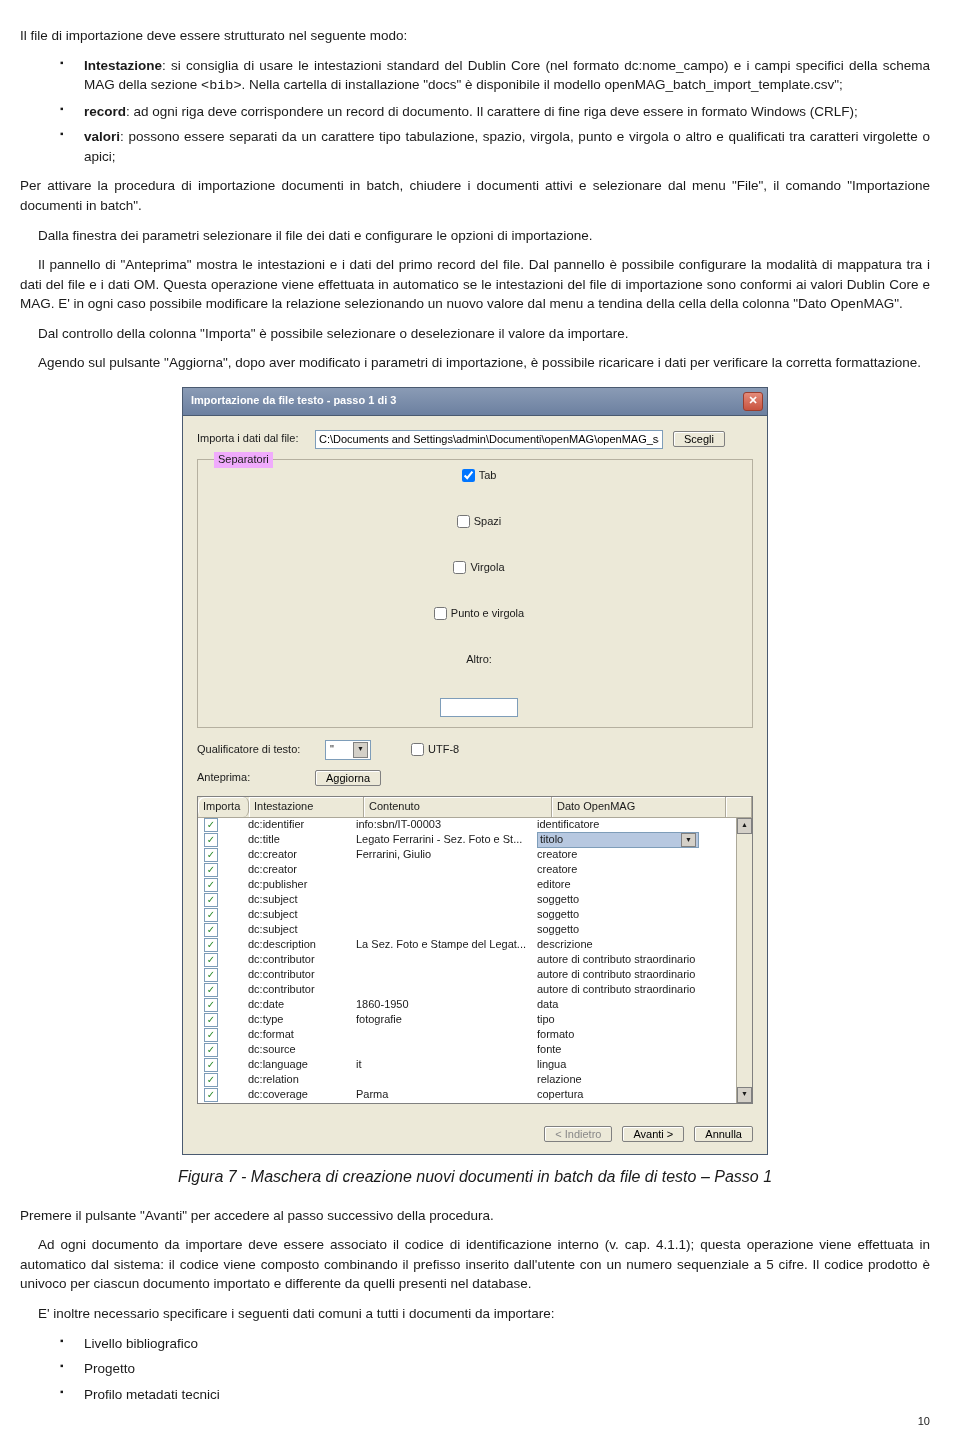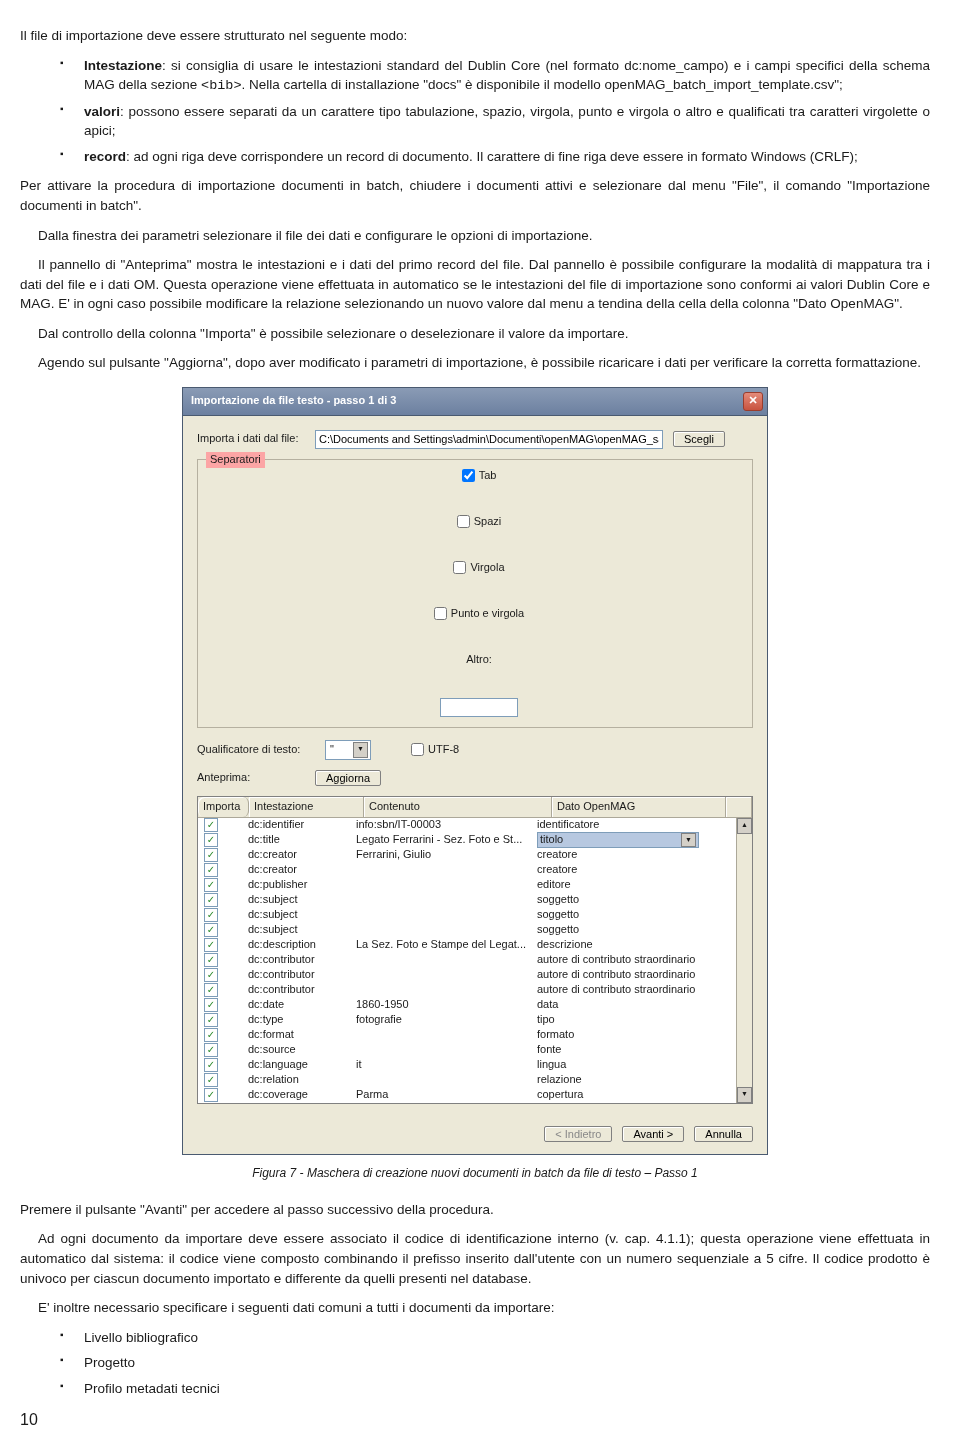--- a/index.html
+++ b/index.html
@@ -75,22 +75,22 @@
     box-shadow: inset 1px 1px 0 #fff;
   }
   .fieldset {
     border: 1px solid #b5b0a0;
     padding: 8px 10px 10px 10px;
     margin-bottom: 12px;
     position: relative;
   }
   .legend {
     position: absolute;
-    top:-8px; left:8px;
-    background:#fca5a5;
+    top:-8px; left:16px;
+    background:#f0abfc;
     padding:0 4px;
   }
   .seprow { display:flex; align-items:center; gap: 30px; padding-left: 8px; flex-direction: column;}
   .cb { display:flex; align-items:center; gap:4px; }
   .cb input { margin:0; }
   .qrow { display:flex; align-items:center; gap: 10px; margin-bottom: 10px; }
   .combo {
     width: 38px; height:18px;
     border:1px solid #7e9db9; background:#fff;
     display:flex; align-items:center; justify-content:space-between;
@@ -119,37 +119,37 @@
     background:#b7c8e0;
     border:1px solid #7e9db9;
     padding:0 2px;
     display:flex;justify-content:space-between;align-items:center;
     width:156px; height:14px;
   }
   .sel-arrow{width:13px;height:12px;background:#d4d0c8;border:1px solid #808080;font-size:7px;display:flex;align-items:center;justify-content:center;}
   .scrollfill{flex:1;background:#ece9d8;}
   .footerbtns { display:flex; justify-content:flex-end; gap:10px; margin-top:22px;}
   .btn.dis { color:#888; }
-  .figcap { text-align:center; font-style:italic; font-size:12px; margin:8px 0 18px 0;}
-  .pagenum { text-align:left; font-size:16px; }
+  .figcap { text-align:center; font-style:italic; font-size:16px; margin:8px 0 18px 0;}
+  .pagenum { text-align:right; font-size:11px; }
 </style>
 </head>
 <body>
 
 <p>Il file di importazione deve essere strutturato nel seguente modo:</p>
 
 <ul class="sq">
   <li>
     <b>Intestazione</b><span>: si consiglia di usare le intestazioni standard del Dublin Core (nel formato dc:nome_campo) e i campi specifici della schema MAG della sezione </span><code>&lt;bib&gt;</code><span>. Nella cartella di installazione "docs" è disponibile il modello openMAG_batch_import_template.csv";</span>
   </li>
   <li>
-    <b>valori</b><span>: possono essere separati da un carattere tipo tabulazione, spazio, virgola, punto e virgola o altro e qualificati tra caratteri virgolette o apici;</span>
+    <b>record</b><span>: ad ogni riga deve corrispondere un record di documento. Il carattere di fine riga deve essere in formato Windows (CRLF);</span>
   </li>
   <li>
-    <b>record</b><span>: ad ogni riga deve corrispondere un record di documento. Il carattere di fine riga deve essere in formato Windows (CRLF);</span>
+    <b>valori</b><span>: possono essere separati da un carattere tipo tabulazione, spazio, virgola, punto e virgola o altro e qualificati tra caratteri virgolette o apici;</span>
   </li>
 </ul>
 
 <p>Per attivare la procedura di importazione documenti in batch, chiudere i documenti attivi e selezionare dal menu "File", il comando "Importazione documenti in batch".</p>
 <p class="indent">Dalla finestra dei parametri selezionare il file dei dati e configurare le opzioni di importazione.</p>
 <p class="indent">Il pannello di "Anteprima" mostra le intestazioni e i dati del primo record del file. Dal pannello è possibile configurare la modalità di mappatura tra i dati del file e i dati OM. Questa operazione viene effettuata in automatico se le intestazioni del file di importazione sono conformi ai valori Dublin Core e MAG. E' in ogni caso possibile modificare la relazione selezionando un nuovo valore dal menu a tendina della cella della colonna "Dato OpenMAG".</p>
 <p class="indent">Dal controllo della colonna "Importa" è possibile selezionare o deselezionare il valore da importare.</p>
 <p class="indent">Agendo sul pulsante "Aggiorna", dopo aver modificato i parametri di importazione, è possibile ricaricare i dati per verificare la corretta formattazione.</p>
 
 <div class="dialog-wrap">

